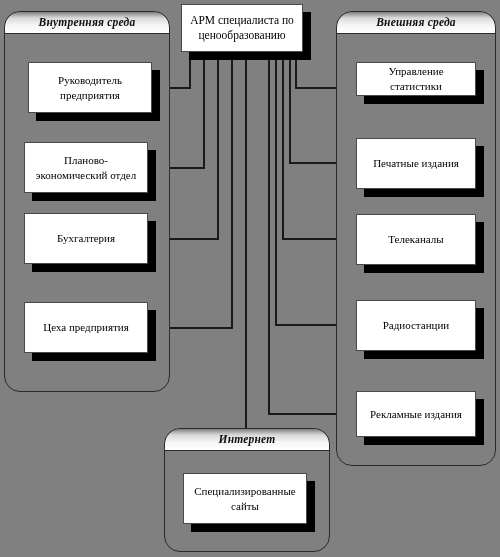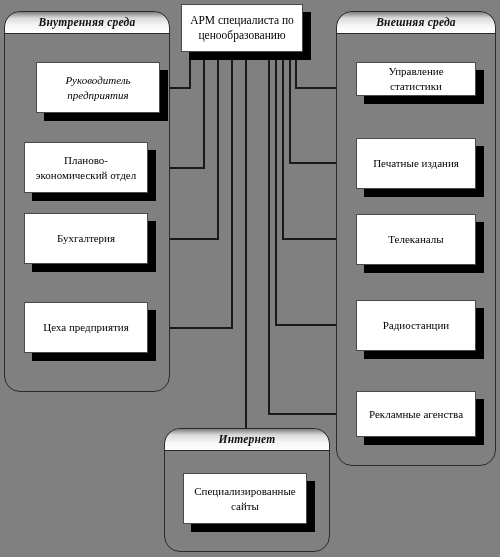--- a/index.html
+++ b/index.html
@@ -136,21 +136,21 @@
     <div class="group-header">Интернет</div>
   </div>
 
   <div class="node node-center" style="left:181px; top:4px; width:122px; height:48px;">
     <div class="shadow"></div>
     <div class="face">
       <span>АРМ специалиста по ценообразованию</span>
     </div>
   </div>
 
-  <div class="node" style="left:36px; top:62px; width:124px; height:51px;font-style:italic;">
+  <div class="node" style="left:28px; top:62px; width:124px; height:51px;">
     <div class="shadow"></div>
     <div class="face">
       <span>Руководитель предприятия</span>
     </div>
   </div>
 
   <div class="node" style="left:24px; top:142px; width:124px; height:51px;padding-left:30px;">
     <div class="shadow"></div>
     <div class="face">
       <span>Планово-экономический отдел</span>
@@ -195,21 +195,21 @@
   <div class="node" style="left:356px; top:214px; width:120px; height:51px;">
     <div class="shadow"></div>
     <div class="face">
       <span>Телеканалы</span>
     </div>
   </div>
 
   <div class="node" style="left:356px; top:391px; width:120px; height:46px;">
     <div class="shadow"></div>
     <div class="face">
-      <span>Рекламные агенства</span>
+      <span>Рекламные издания</span>
     </div>
   </div>
 
   <div class="node" style="left:183px; top:473px; width:124px; height:51px;border-radius:17px;">
     <div class="shadow"></div>
     <div class="face">
       <span>Специализированные сайты</span>
     </div>
   </div>
 

